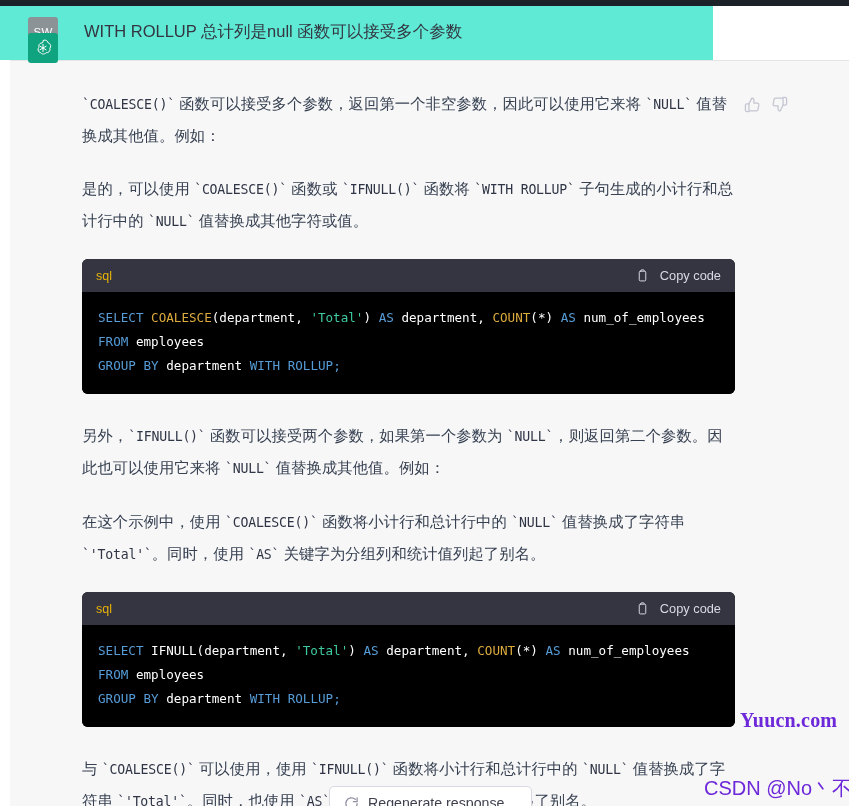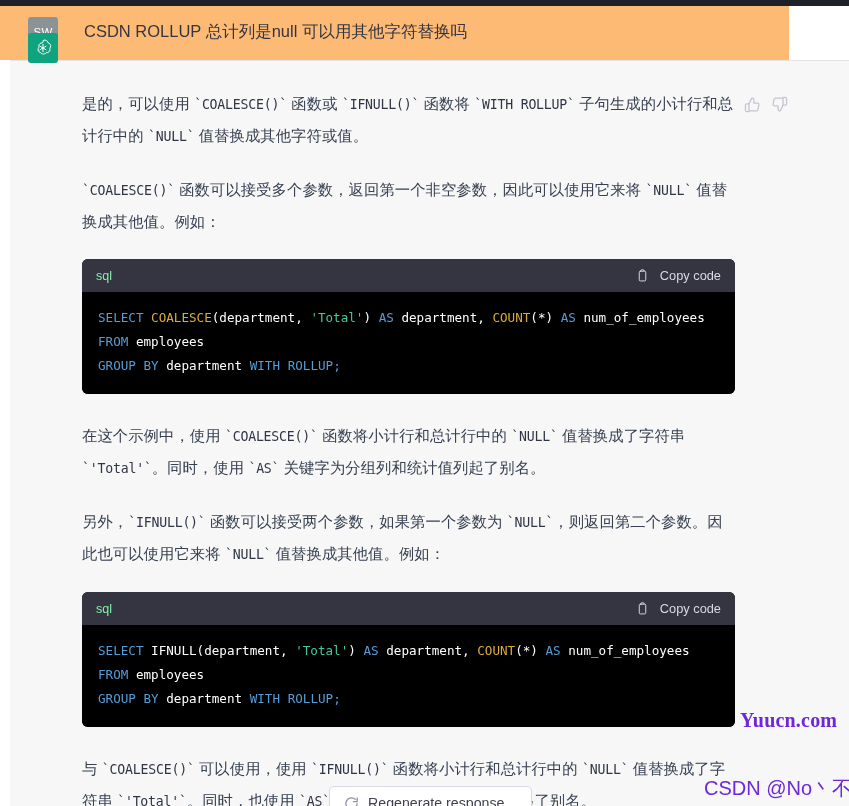--- a/index.html
+++ b/index.html
@@ -19,22 +19,22 @@
   
   .topbar {
     position: absolute; top: 0; left: 0;
     width: 849px; height: 6px;
     background: #1d2229;
   }
 
   
   .turn-user {
     position: absolute; top: 6px; left: 0;
-    width: 789px; height: 54px;
-    background: #fdba74;
+    width: 713px; height: 54px;
+    background: #5eead4;
   }
   .turn-assistant {
     position: absolute; top: 60px; left: 10px;
     width: 839px; height: 746px;
     background: #f7f7f8;
     border-top: 1px solid #e5e5e5;
   }
 
   .avatar {
     position: absolute;
@@ -113,21 +113,21 @@
   .code-head {
     height: 33px;
     background: #343541;
     display: flex;
     align-items: center;
     justify-content: space-between;
     padding: 0 14px 0 14px;
     color: #d9d9e3;
     font-size: 12.5px;
   }
-  .code-lang { color: #86efac; font-size: 12.5px; }
+  .code-lang { color: #eab308; font-size: 12.5px; }
   .copy {
     display: flex; align-items: center; gap: 11px;
     color: #d9d9e3; font-size: 12.8px;
     cursor: pointer;
   }
   .copy svg { display: block; }
   .code-body {
     background: #000000;
     padding: 14px 0 16px 16px;
     font-family: "DejaVu Sans Mono", "Liberation Mono", monospace;
@@ -186,21 +186,21 @@
 <body>
 
 <div class="screen">
 
   <div class="topbar"></div>
 
   <div class="turn-user">
     <div class="avatar avatar-user">
       <span>SW</span>
     </div>
-    <div class="user-text">CSDN ROLLUP 总计列是null 可以用其他字符替换吗</div>
+    <div class="user-text">WITH ROLLUP 总计列是null 函数可以接受多个参数</div>
   </div>
 
   <div class="turn-assistant"></div>
 
   <div class="avatar avatar-assistant">
     <span>
       <svg width="20" height="20" viewBox="0 0 24 24" fill="none" stroke="#ffffff" stroke-width="1.2">
         <path d="M12 3.2c1.6-1.1 3.6-.9 4.9.4.6.6 1 1.4 1.1 2.2 1.6.3 2.9 1.6 3.2 3.2.2 1.2-.2 2.4-1 3.3.5 1.5.1 3.2-1.1 4.3-.9.8-2.1 1.2-3.3 1-1 1.3-2.7 1.9-4.3 1.5-.9-.2-1.6-.7-2.2-1.4-1.6-.3-2.9-1.6-3.2-3.2-.2-1.2.2-2.4 1-3.3-.5-1.5-.1-3.2 1.1-4.3.8-.7 1.8-1.1 2.9-1.1.3-.3.6-.5.9-.6z"></path>
         <path d="M12 7.2v9.6M7.9 9.6l4.1 2.4 4.1-2.4M7.9 14.4l4.1-2.4 4.1 2.4"></path>
       </svg>
@@ -218,25 +218,25 @@
       <svg width="17" height="17" viewBox="0 0 24 24" fill="none" stroke="currentColor" stroke-width="1.8" stroke-linecap="round" stroke-linejoin="round">
         <path d="M17 2h3a2 2 0 0 1 2 2v7a2 2 0 0 1-2 2h-3"></path>
         <path d="M17 13l-4 8a2.5 2.5 0 0 1-3-2.5V14H5a2 2 0 0 1-2-2.3l1.3-7A2 2 0 0 1 6.3 3H17z"></path>
       </svg>
     </span>
   </div>
 
   <div class="content">
 
     <p class="para">
+      <code class="inline">`COALESCE()`</code><span> 函数可以接受多个参数，返回第一个非空参数，因此可以使用它来将 </span><code class="inline">`NULL`</code><span> 值替换成其他值。例如：</span>
+    </p>
+
+    <p class="para">
       <span>是的，可以使用 </span><code class="inline">`COALESCE()`</code><span> 函数或 </span><code class="inline">`IFNULL()`</code><span> 函数将 </span><code class="inline">`WITH ROLLUP`</code><span> 子句生成的小计行和总计行中的 </span><code class="inline">`NULL`</code><span> 值替换成其他字符或值。</span>
-    </p>
-
-    <p class="para">
-      <code class="inline">`COALESCE()`</code><span> 函数可以接受多个参数，返回第一个非空参数，因此可以使用它来将 </span><code class="inline">`NULL`</code><span> 值替换成其他值。例如：</span>
     </p>
 
     <div class="codeblock">
       <div class="code-head">
         <span class="code-lang">sql</span>
         <span class="copy">
           <span>
             <svg width="13" height="15" viewBox="0 0 24 24" fill="none" stroke="currentColor" stroke-width="1.8" stroke-linecap="round" stroke-linejoin="round">
               <rect x="6" y="4" width="12" height="18" rx="2"></rect>
               <path d="M9 4V3a1.5 1.5 0 0 1 1.5-1.5h3A1.5 1.5 0 0 1 15 3v1"></path>
@@ -244,25 +244,25 @@
           </span>
           <span>Copy code</span>
         </span>
       </div>
       <div class="code-body"><span class="kw">SELECT</span> <span class="fn">COALESCE</span><span class="punc">(</span><span class="id">department</span><span class="punc">,</span> <span class="str">'Total'</span><span class="punc">)</span> <span class="kw">AS</span> <span class="id">department</span><span class="punc">,</span> <span class="fn">COUNT</span><span class="punc">(*)</span> <span class="kw">AS</span> <span class="id">num_of_employees</span>
 <span class="kw">FROM</span> <span class="id">employees</span>
 <span class="kw">GROUP</span> <span class="kw">BY</span> <span class="id">department</span> <span class="kw">WITH</span> <span class="kw">ROLLUP</span><span class="semi">;</span></div>
     </div>
 
     <p class="para">
+      <span>另外，</span><code class="inline">`IFNULL()`</code><span> 函数可以接受两个参数，如果第一个参数为 </span><code class="inline">`NULL`</code><span>，则返回第二个参数。因此也可以使用它来将 </span><code class="inline">`NULL`</code><span> 值替换成其他值。例如：</span>
+    </p>
+
+    <p class="para">
       <span>在这个示例中，使用 </span><code class="inline">`COALESCE()`</code><span> 函数将小计行和总计行中的 </span><code class="inline">`NULL`</code><span> 值替换成了字符串 </span><code class="inline">`'Total'`</code><span>。同时，使用 </span><code class="inline">`AS`</code><span> 关键字为分组列和统计值列起了别名。</span>
-    </p>
-
-    <p class="para">
-      <span>另外，</span><code class="inline">`IFNULL()`</code><span> 函数可以接受两个参数，如果第一个参数为 </span><code class="inline">`NULL`</code><span>，则返回第二个参数。因此也可以使用它来将 </span><code class="inline">`NULL`</code><span> 值替换成其他值。例如：</span>
     </p>
 
     <div class="codeblock">
       <div class="code-head">
         <span class="code-lang">sql</span>
         <span class="copy">
           <span>
             <svg width="13" height="15" viewBox="0 0 24 24" fill="none" stroke="currentColor" stroke-width="1.8" stroke-linecap="round" stroke-linejoin="round">
               <rect x="6" y="4" width="12" height="18" rx="2"></rect>
               <path d="M9 4V3a1.5 1.5 0 0 1 1.5-1.5h3A1.5 1.5 0 0 1 15 3v1"></path>

